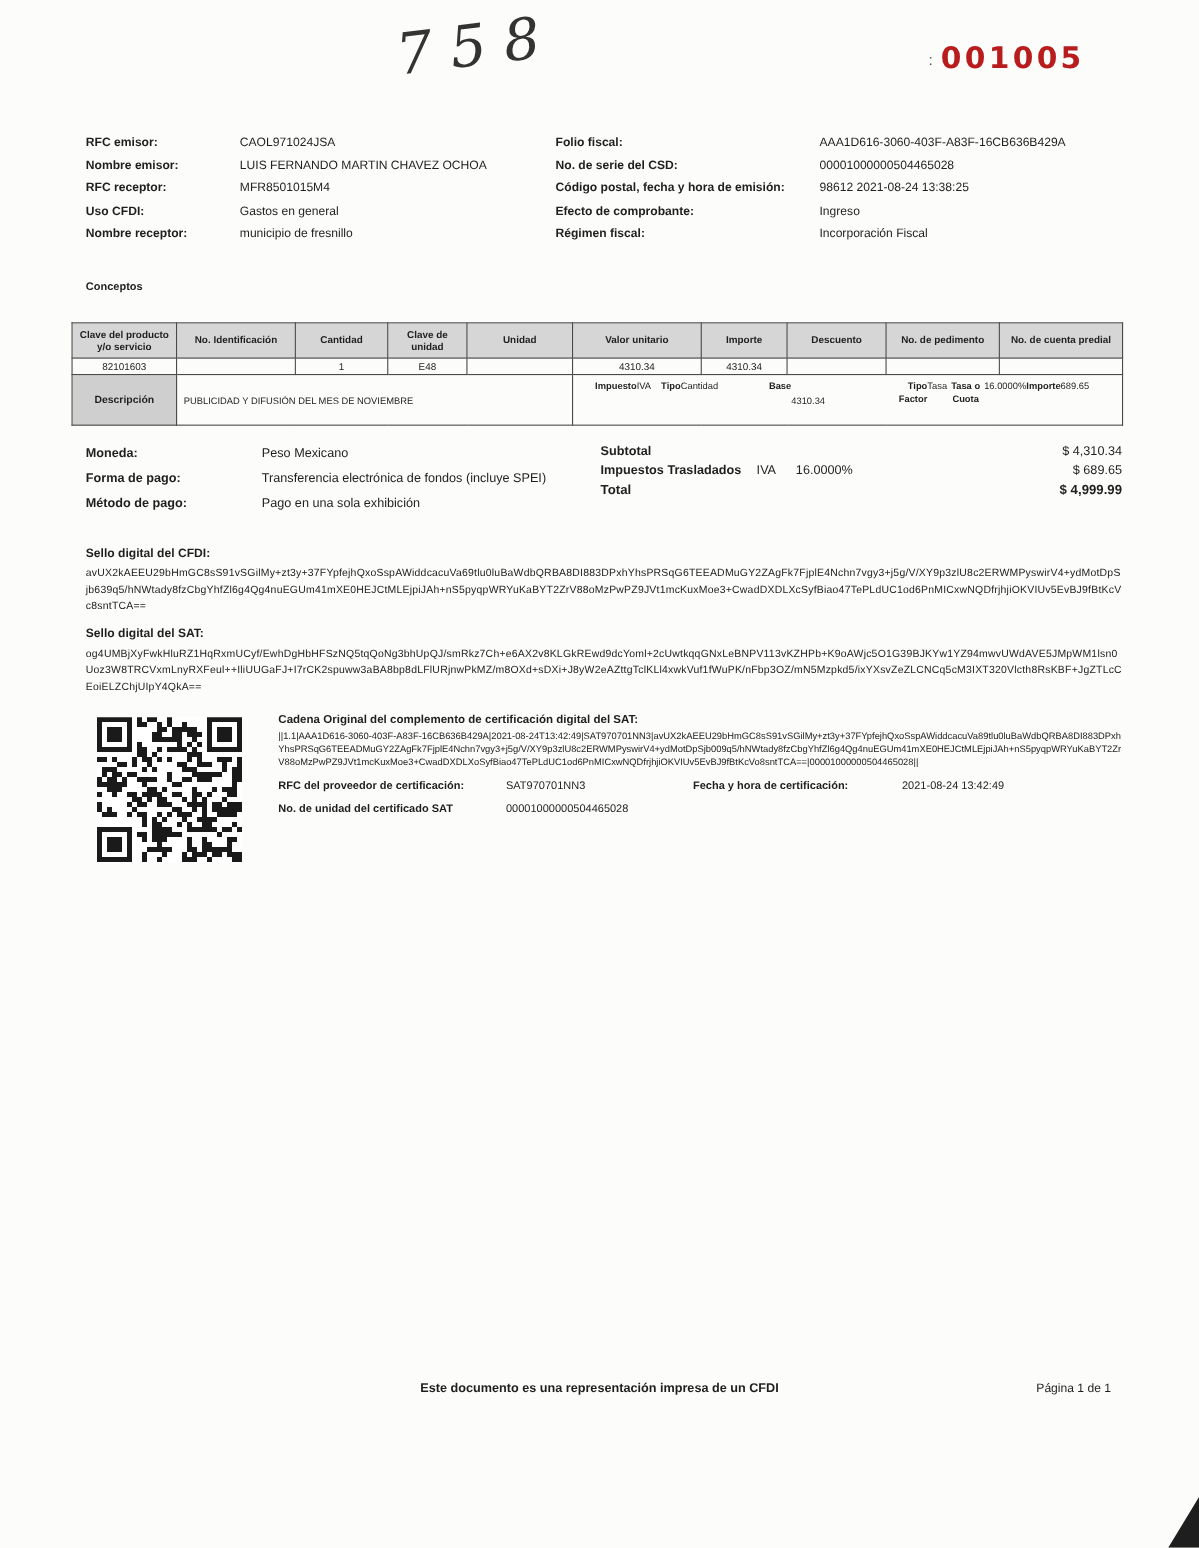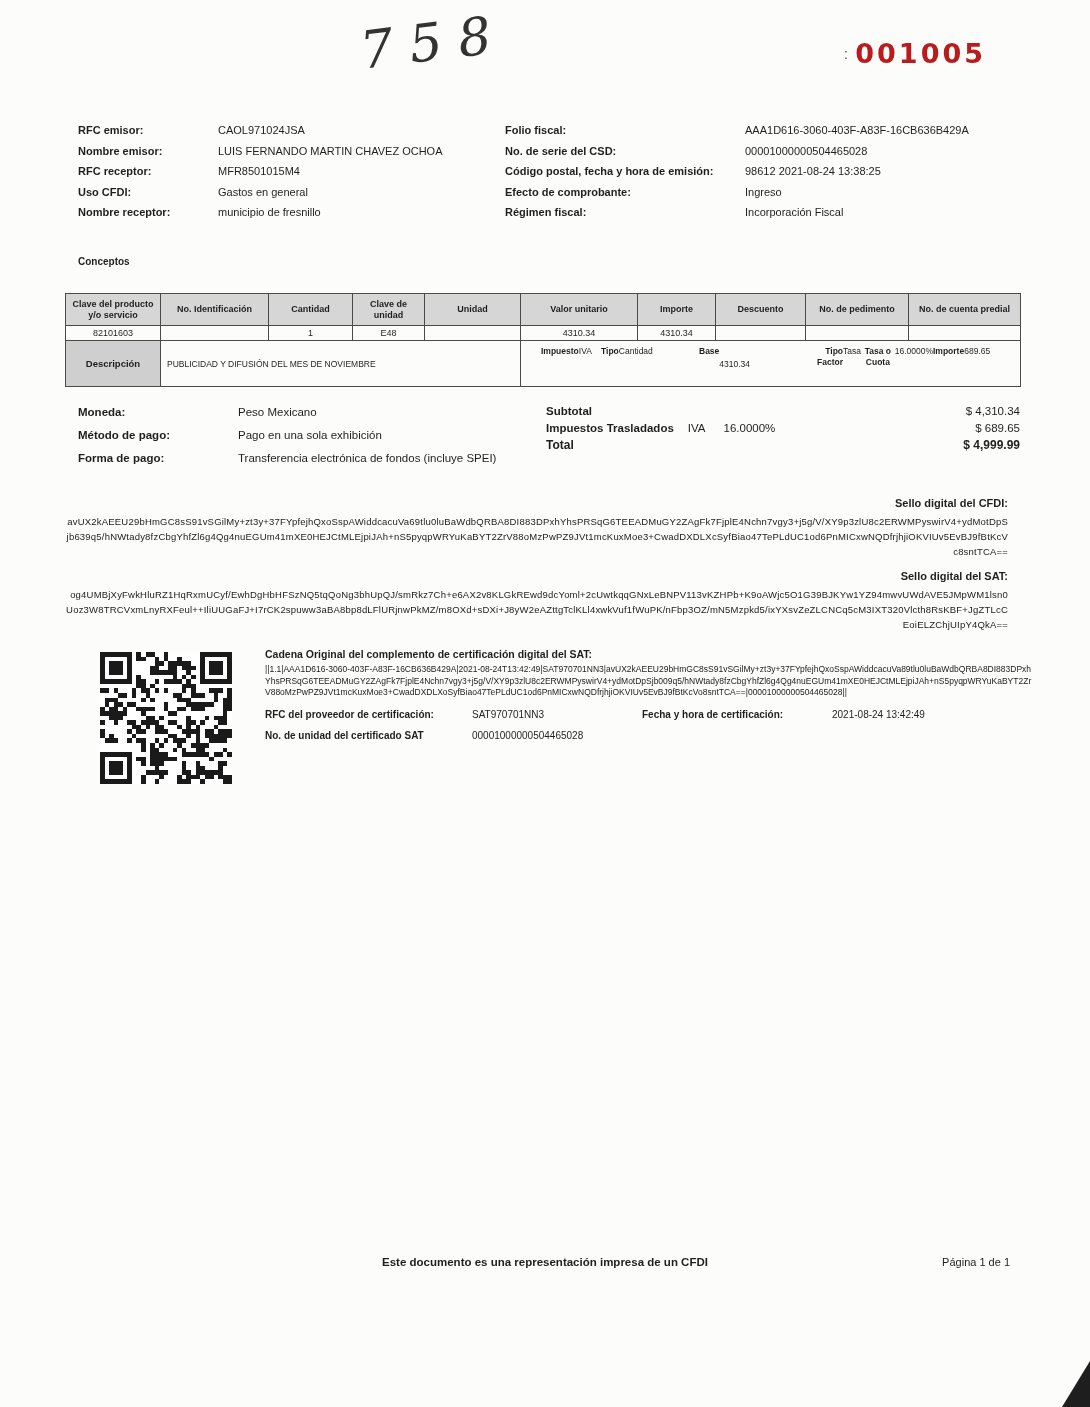--- a/index.html
+++ b/index.html
@@ -44,27 +44,27 @@
   .prow { display:flex; line-height:16px; margin-bottom:7px; }
   .plabel { width:160px; flex:none; font-weight:bold; }
   .totals { flex:1; font-size:11.5px; }
   .trow { display:flex; align-items:baseline; line-height:15px; margin-bottom:2px; }
   .tlabel { font-weight:bold; }
   .tiva { margin-left:14px; }
   .trate { margin-left:18px; }
   .tspacer { flex:1; }
   .trow-total .tlabel, .trow-total .tamount { font-weight:bold; font-size:12px; }
 
-  .sello { position:absolute; left:66px; width:942px;text-align:right; }
+  .sello { position:absolute; left:78px; width:942px; }
   .sello-cfdi { top:497px; }
   .sello-sat { top:570px; }
   .sello-title { font-weight:bold; font-size:11px; margin-bottom:5px; }
   .sello-text { font-size:9.5px; line-height:15px; word-break:break-all; color:#222; letter-spacing:0.2px; }
 
-  .cadena-block { position:absolute; top:648px; left:100px; width:932px; display:flex; }
+  .cadena-block { position:absolute; top:648px; left:88px; width:932px; display:flex; }
   .qr { width:132px; height:132px; flex:none; margin-top:4px; background:#fff; }
   .cadena-right { margin-left:33px; flex:1; }
   .cadena-title { font-weight:bold; font-size:10.5px; margin-bottom:4px; }
   .cadena-text { font-size:8.5px; line-height:11.5px; word-break:break-all; color:#222; }
   .cert-row { display:flex; font-size:10px; align-items:baseline; margin-top:10px; }
   .cert-label { font-weight:bold; width:207px; flex:none; }
   .cert-value { width:160px; flex:none; }
   .cert-label-2 { width:190px; flex:none; margin-left:10px; }
   .cert-value-2 { flex:1; width:auto; }
 
@@ -206,26 +206,26 @@
     </tbody>
   </table>
 
   <div class="pay-totals">
     <div class="payment">
       <div class="prow">
         <span class="plabel">Moneda:</span>
         <span class="pvalue">Peso Mexicano</span>
       </div>
       <div class="prow">
+        <span class="plabel">Forma de pago:</span>
+        <span class="pvalue">Transferencia electrónica de fondos (incluye SPEI)</span>
+      </div>
+      <div class="prow">
         <span class="plabel">Método de pago:</span>
         <span class="pvalue">Pago en una sola exhibición</span>
-      </div>
-      <div class="prow">
-        <span class="plabel">Forma de pago:</span>
-        <span class="pvalue">Transferencia electrónica de fondos (incluye SPEI)</span>
       </div>
     </div>
     <div class="totals">
       <div class="trow">
         <span class="tlabel">Subtotal</span>
         <span class="tspacer"></span>
         <span class="tamount">$ 4,310.34</span>
       </div>
       <div class="trow">
         <span class="tlabel">Impuestos Trasladados</span>

